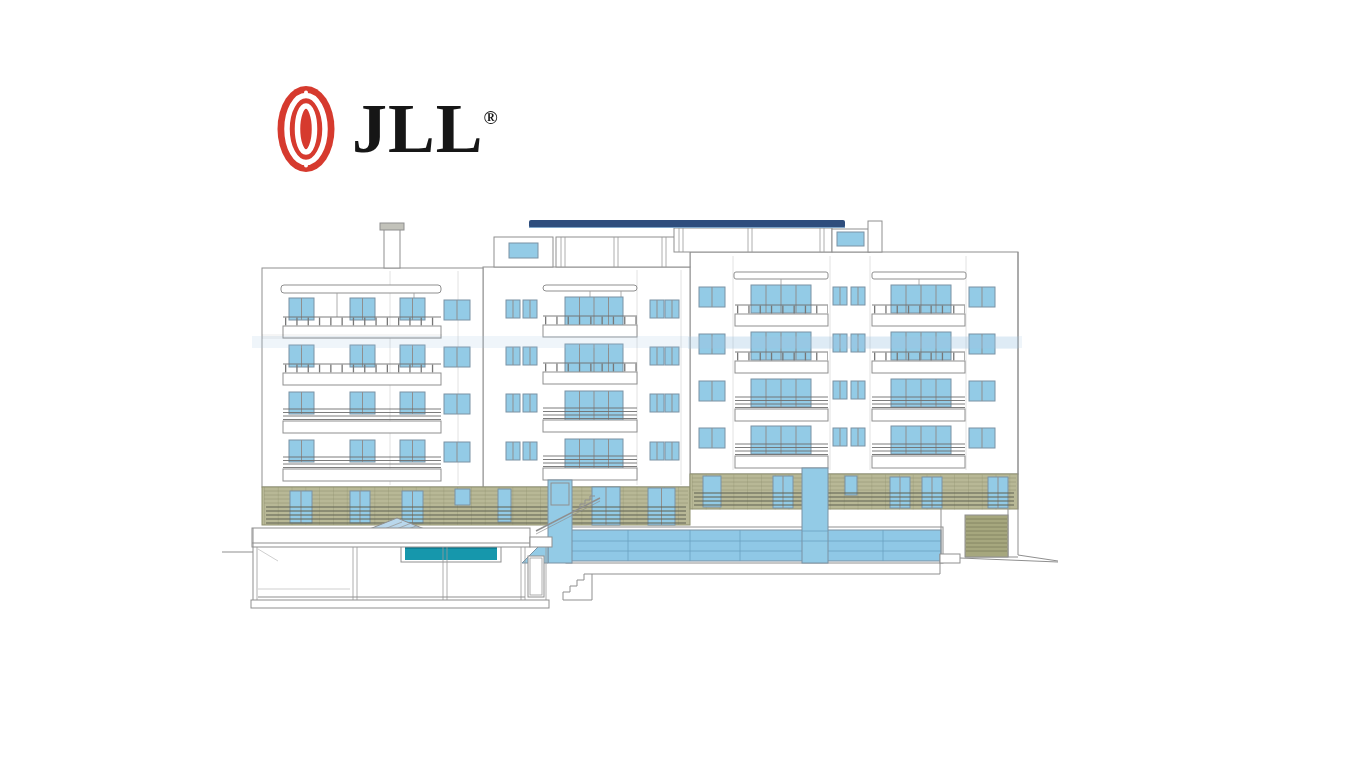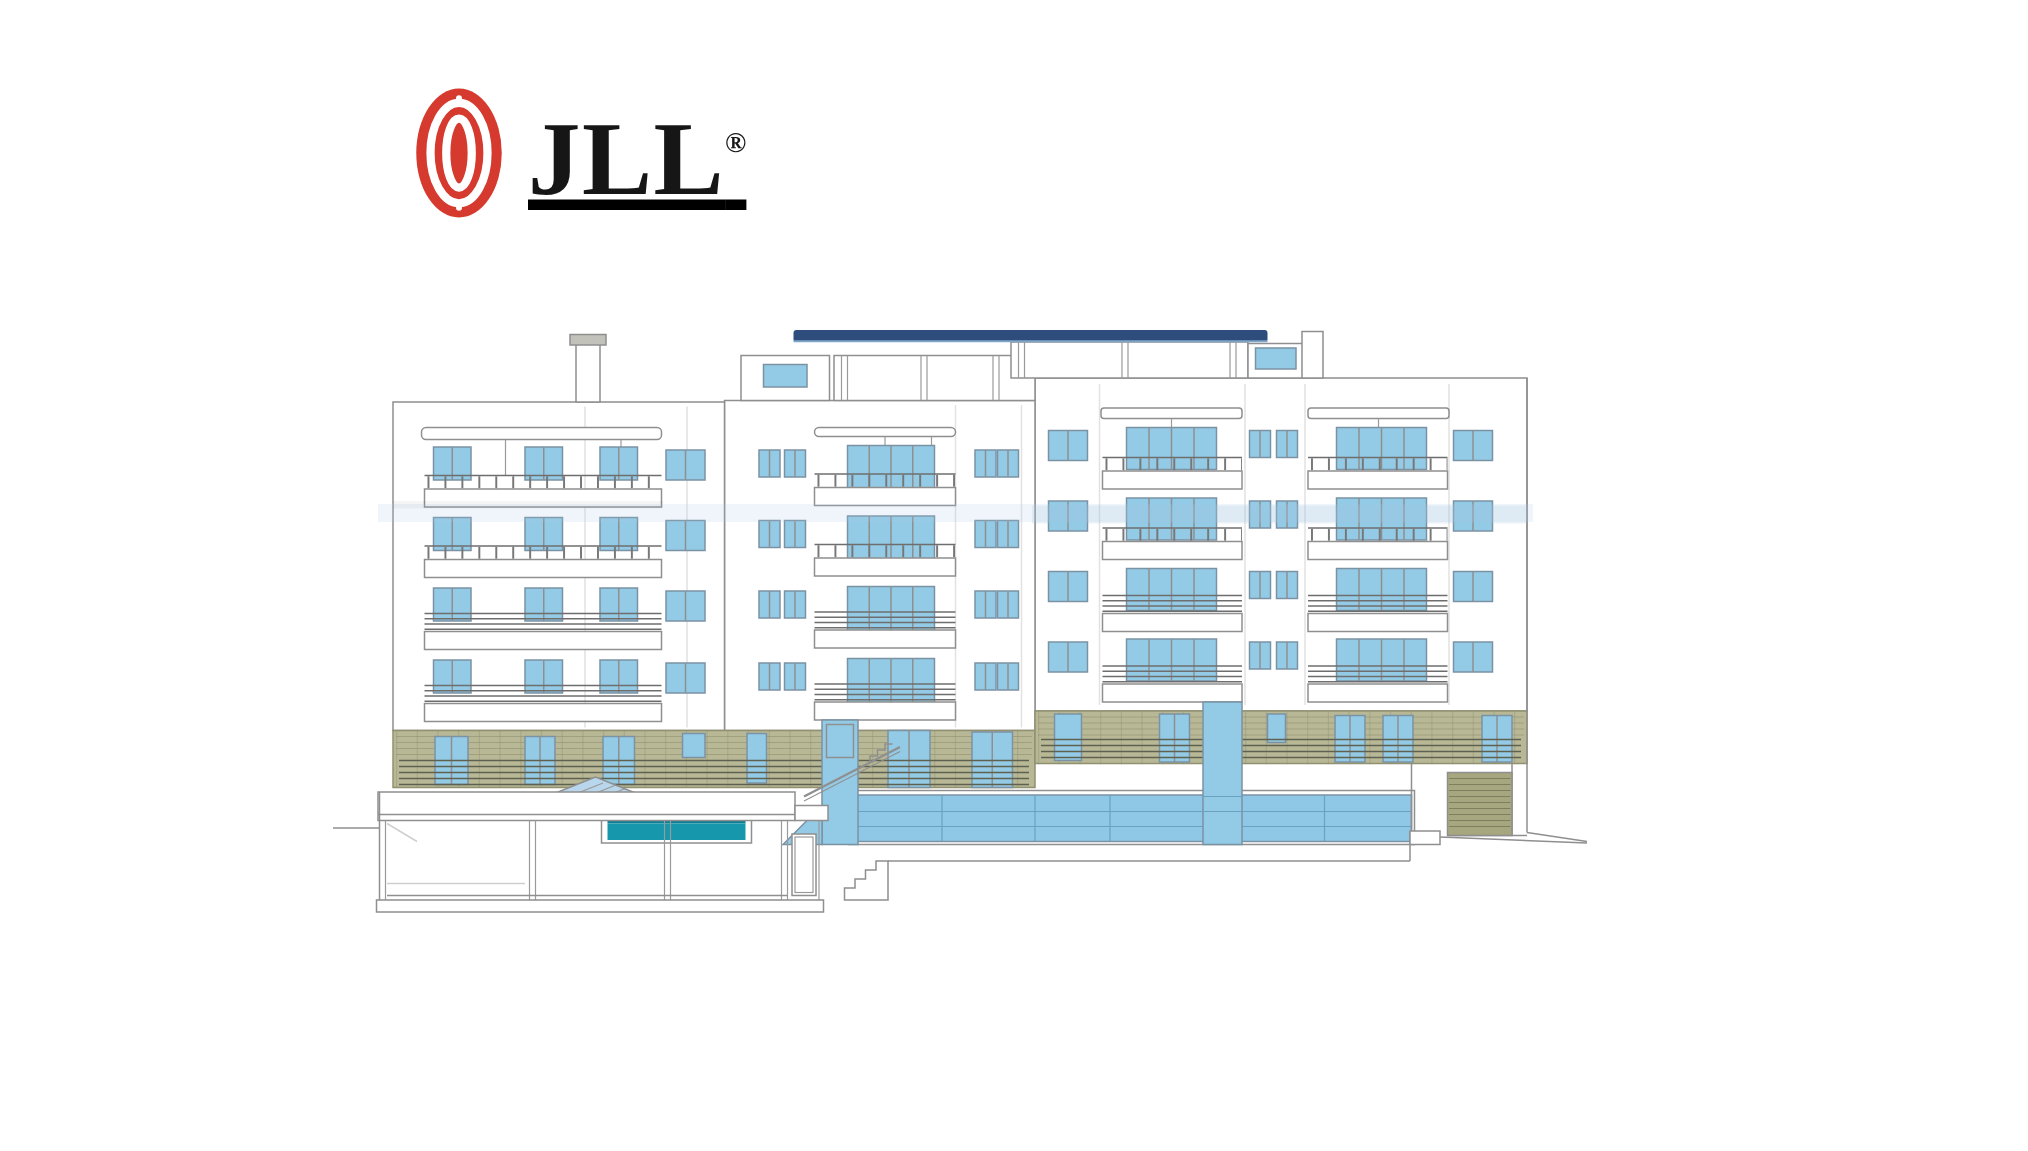--- a/index.html
+++ b/index.html
@@ -1,19 +1,19 @@
 <!DOCTYPE html>
 <html><head>
 <meta charset="utf-8">
 <style>
   html,body{margin:0;padding:0;background:#ffffff;}
   .stage{position:relative;width:1352px;height:767px;background:#ffffff;overflow:hidden;
          font-family:"Liberation Sans", sans-serif;}
   
-  .logo{position:absolute;left:276px;top:52px;display:flex;align-items:center;text-decoration:underline;}
+  .logo{position:absolute;left:276px;top:74px;display:flex;align-items:flex-end;}
   .logo-globe{width:60px;height:88px;}
   .logo-text{margin-left:16px;font-family:"Liberation Serif", serif;font-weight:bold;
              font-size:70px;line-height:88px;color:#161616;letter-spacing:1px;white-space:nowrap;}
   .logo-text sup{font-size:19px;font-weight:bold;vertical-align:28px;letter-spacing:0;}
   
   .drawing{position:absolute;left:0;top:0;}
   .win{fill:#93cbe6;stroke:#7b92a4;stroke-width:1;}
   .wall{fill:#ffffff;stroke:#8f8f8f;stroke-width:1;}
   .ln{stroke:#8f8f8f;fill:none;stroke-width:1;}
   .lnt{stroke:#9a9a9a;fill:none;stroke-width:.8;}

